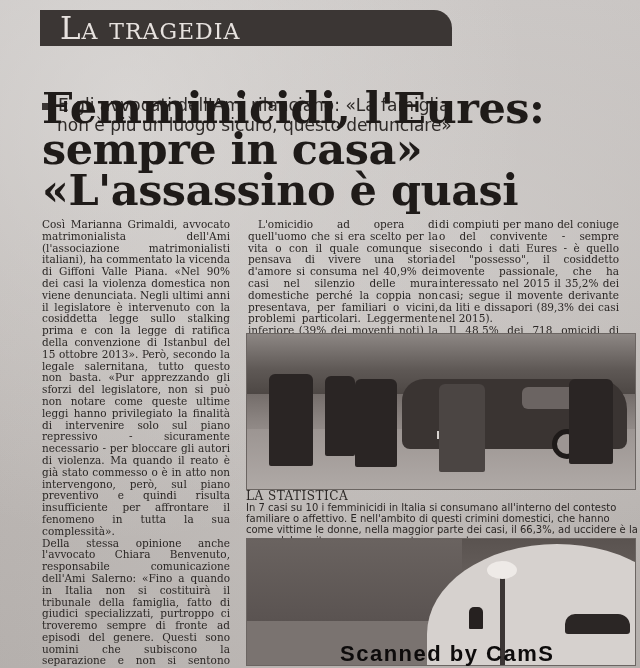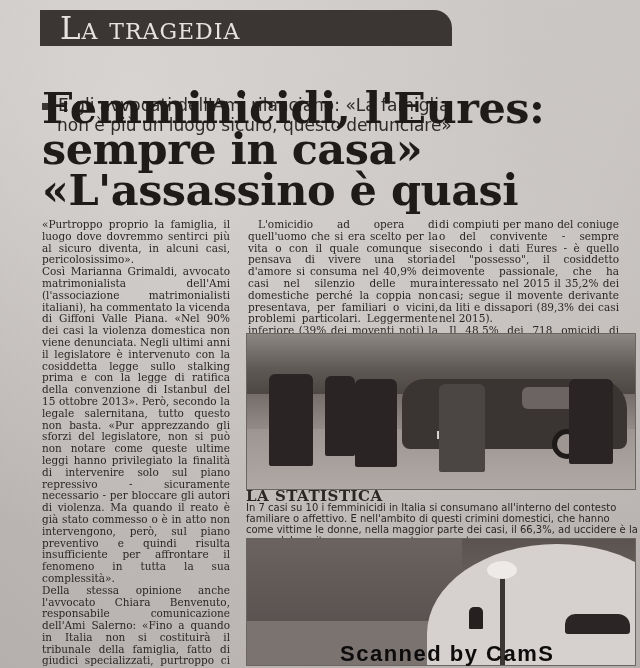--- a/index.html
+++ b/index.html
@@ -85,21 +85,21 @@
   }
   .car .plate {
     position: absolute; left: 35px; top: 52px; width: 34px; height: 8px;
     background: #d8d3d0;
   }
 
   .caption {
     position: absolute; left: 234px; top: 491px; width: 392px;
     font-family: "DejaVu Sans", sans-serif; font-size: 10px; line-height: 11px; color: #2b2725;
   }
-  .caption .cap-title { font-family: "DejaVu Serif", serif; font-weight: bold; font-size: 15px; letter-spacing: 0.5px; display: block; }
+  .caption .cap-title { font-family: "DejaVu Serif", serif; font-weight: normal; font-size: 12px; letter-spacing: 0.5px; display: block; }
 
   .photo-bottom {
     left: 234px; top: 538px; width: 390px; height: 128px;
     background: linear-gradient(180deg, #5a5350 0%, #6c6562 50%, #7d7673 100%);
   }
   .photo-bottom .building {
     position: absolute; left: 0; top: 0; width: 215px; height: 82px;
     background: linear-gradient(180deg, #6a6360 0%, #5a5351 100%);
   }
   .photo-bottom .dome {
@@ -144,21 +144,20 @@
     <span class="line2">non è più un luogo sicuro, questo denunciare»</span>
   </div>
 
   <h1 class="headline">
     <span>Femminicidi, l'Eures:</span>
     <span>sempre in casa»</span>
     <span>«L'assassino è quasi</span>
   </h1>
 
   <div class="col col1">
-    <p>«Purtroppo proprio la famiglia, il luogo dove dovremmo sentirci più al sicuro diventa, in alcuni casi, pericolosissimo».</p>
     <p>Così Marianna Grimaldi, avvocato matrimonialista dell'Ami (l'associazione matrimonialisti italiani), ha commentato la vicenda di Giffoni Valle Piana. «Nel 90% dei casi la violenza domestica non viene denunciata. Negli ultimi anni il legislatore è intervenuto con la cosiddetta legge sullo stalking prima e con la legge di ratifica della convenzione di Istanbul del 15 ottobre 2013». Però, secondo la legale salernitana, tutto questo non basta. «Pur apprezzando gli sforzi del legislatore, non si può non notare come queste ultime leggi hanno privilegiato la finalità di intervenire solo sul piano repressivo - sicuramente necessario - per bloccare gli autori di violenza. Ma quando il reato è già stato commesso o è in atto non intervengono, però, sul piano preventivo e quindi risulta insufficiente per affrontare il fenomeno in tutta la sua complessità».</p>
     <p>Della stessa opinione anche l'avvocato Chiara Benvenuto, responsabile comunicazione dell'Ami Salerno: «Fino a quando in Italia non si costituirà il tribunale della famiglia, fatto di giudici specializzati, purtroppo ci troveremo sempre di fronte ad episodi del genere. Questi sono uomini che subiscono la separazione e non si sentono tutelati dalla legge. Una legge che li porta in condizione di povertà assoluta».</p>
 
   </div>
 
   <div class="col col2">
     <p class="indent">L'omicidio ad opera di quell'uomo che si era scelto per la vita o con il quale comunque si pensava di vivere una storia d'amore si consuma nel 40,9% dei casi nel silenzio delle mura domestiche perché la coppia non presentava, per familiari o vicini, problemi particolari. Leggermente inferiore (39% dei moventi noti) la percentuale dei femminicidi scaturiti invece da una situazione di continui litigi, mentre un terzo gruppo di crimini è legato (è il 17,8% dei casi) alla volontà della donna di interrompere la relazione.</p>
     <p class="indent">Il principale movente degli omici-</p>
   </div>
 

